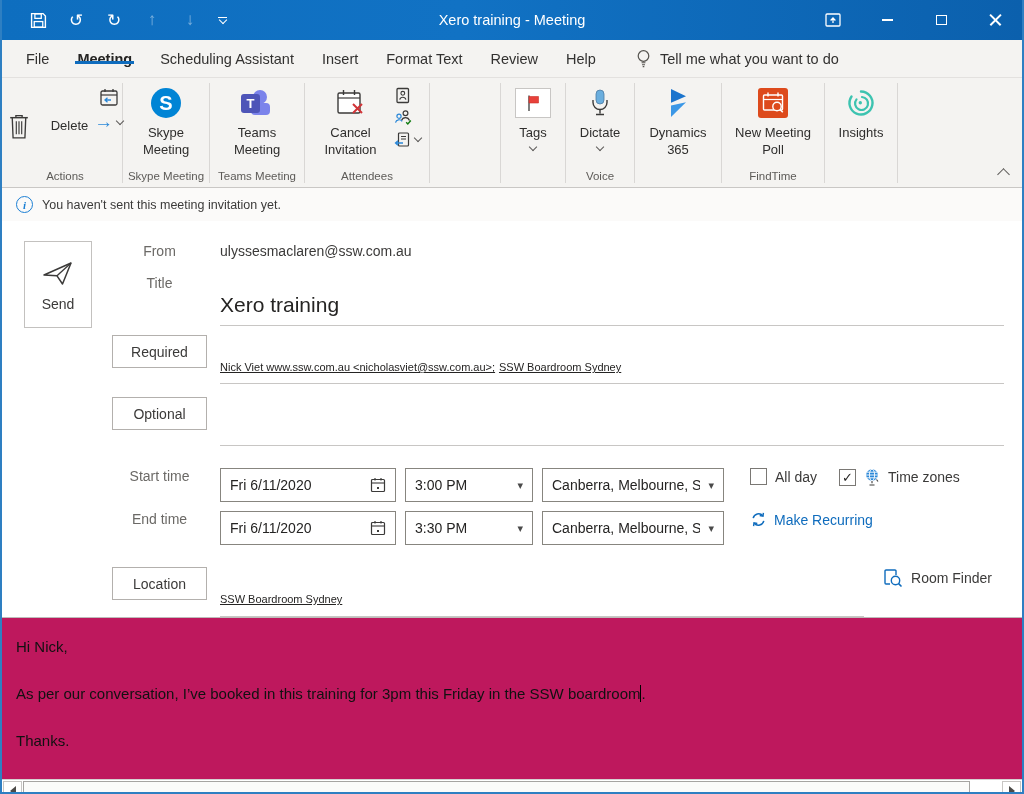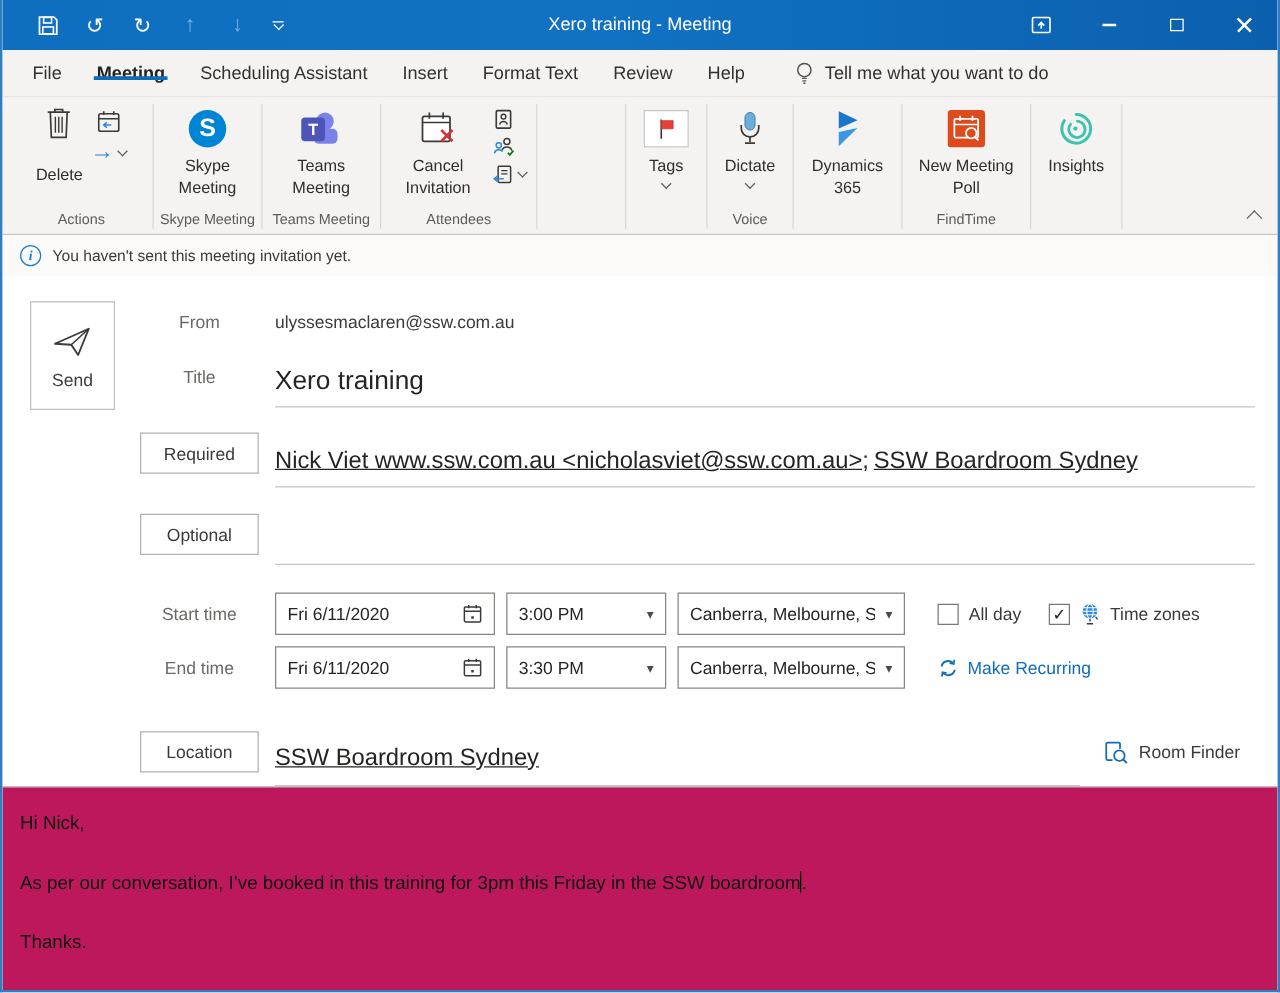--- a/index.html
+++ b/index.html
@@ -40,45 +40,45 @@
   
   .ribbon{height:110px;flex:0 0 110px;background:#f4f3f1;display:flex;align-items:stretch;border-bottom:1px solid #c9c7c5;padding-left:6px;position:relative;}
   .rgroup{display:flex;flex-direction:column;}
   .rbtns{flex:1;display:flex;justify-content:center;gap:6px;padding-top:7px;}
   .rglabel{height:20px;text-align:center;font-size:11.5px;color:#5d5b58;line-height:18px;}
   .rsep{width:1px;background:#d9d7d5;margin:5px 0 4px;}
   .rbtn-lg{display:flex;flex-direction:column;align-items:center;gap:5px;padding:1px 4px;cursor:default;}
   .ricon{height:34px;display:flex;align-items:center;justify-content:center;}
   .rlabel{font-size:13px;color:#2f2e2d;text-align:center;line-height:1.3;max-width:78px;}
   .gallery{width:36px;height:30px;border:1px solid #c8c6c4;background:#fff;display:flex;align-items:center;justify-content:center;}
-  .act-del{display:flex;flex-direction:column;align-items:center;gap:20px;}
+  .act-del{display:flex;flex-direction:row;align-items:center;gap:20px;}
   .act-side{display:flex;flex-direction:column;align-items:center;gap:7px;padding-top:3px;}
   .fwd-row{display:flex;align-items:center;gap:4px;}
   .fwd-arrow{color:#2b88d8;font-size:19px;line-height:16px;}
   .att-side{display:flex;flex-direction:column;gap:5px;padding-top:2px;}
   .att-row{display:flex;align-items:center;gap:4px;}
   .skype-circle{width:30px;height:30px;border-radius:50%;background:#0084d5;color:#fff;font-size:20px;font-weight:700;display:flex;align-items:center;justify-content:center;}
   .teams-wrap{position:relative;width:36px;height:30px;}
   .teams-back{position:absolute;left:14px;top:2px;width:14px;height:14px;border-radius:50%;background:#7b83eb;}
   .teams-back2{position:absolute;left:12px;top:15px;width:19px;height:12px;border-radius:4px;background:#7b83eb;}
   .teams-tile{position:absolute;left:2px;top:6px;width:19px;height:19px;border-radius:3px;background:#4e55b8;color:#fff;font-weight:700;font-size:13px;display:flex;align-items:center;justify-content:center;}
   .collapse-chv{position:absolute;right:14px;bottom:8px;width:9px;height:9px;border-left:1.6px solid #5c5a58;border-top:1.6px solid #5c5a58;transform:rotate(45deg);}
   
   .infobar{height:33px;flex:0 0 33px;background:#fbfaf9;display:flex;align-items:center;gap:9px;padding-left:14px;font-size:12.5px;color:#3b3a39;}
   .info-ic{width:17px;height:17px;border-radius:50%;border:1.5px solid #1b7fd4;color:#1b7fd4;font-size:11px;font-weight:700;font-style:italic;display:flex;align-items:center;justify-content:center;font-family:"Liberation Serif",serif;}
   
   .formarea{flex:0 0 336px;background:#fff;position:relative;padding:16px 18px 0 110px;}
   .sendbtn{position:absolute;left:22px;top:20px;width:68px;height:87px;border:1px solid #c3c1bf;background:#fff;display:flex;flex-direction:column;align-items:center;justify-content:center;gap:8px;font-size:14px;color:#3b3a39;cursor:default;}
-  .frow{display:flex;align-items:center;}
+  .frow{display:flex;align-items:flex-start;}
   .flabel{width:95px;flex:0 0 95px;text-align:center;font-size:14px;color:#6b6966;}
   .fbtn{width:95px;flex:0 0 95px;height:33px;border:1px solid #b3b0ad;background:#fff;font-size:14px;color:#3b3a39;display:flex;align-items:center;justify-content:center;cursor:default;}
   .fval{margin-left:13px;flex:1;font-size:14px;color:#3b3a39;}
   .uline{border-bottom:1px solid #c8c6c4;margin-top:16px;}
   .title-val{font-size:21px;color:#252423;padding:2px 0 8px;}
-  .linktext{color:#252423;text-decoration:underline;font-size:19px;}
+  .linktext{color:#252423;text-decoration:underline;font-size:11px;}
   .timebox{height:34px;border:1px solid #87857f;background:#fff;display:flex;align-items:center;justify-content:space-between;padding:0 9px;font-size:14px;color:#252423;}
   .d-date{width:176px;}
   .d-time{width:128px;margin-left:9px;}
   .d-tz{width:182px;margin-left:9px;}
   .tz-text{white-space:nowrap;overflow:hidden;max-width:148px;}
   .caret-dn{color:#4a4a4a;font-size:11px;}
   .cbgroup{display:flex;align-items:center;gap:8px;margin-left:26px;font-size:14px;color:#3b3a39;}
   .cbox{width:17px;height:17px;border:1px solid #7a7874;background:#fff;display:flex;align-items:center;justify-content:center;font-size:13px;color:#252423;}
   .recur{display:flex;align-items:center;gap:7px;margin-left:26px;color:#0f6cbd;font-size:14px;}
   .roomfinder{display:flex;align-items:center;gap:8px;margin-left:18px;font-size:14px;color:#3b3a39;flex:0 0 auto;padding-right:12px;}

